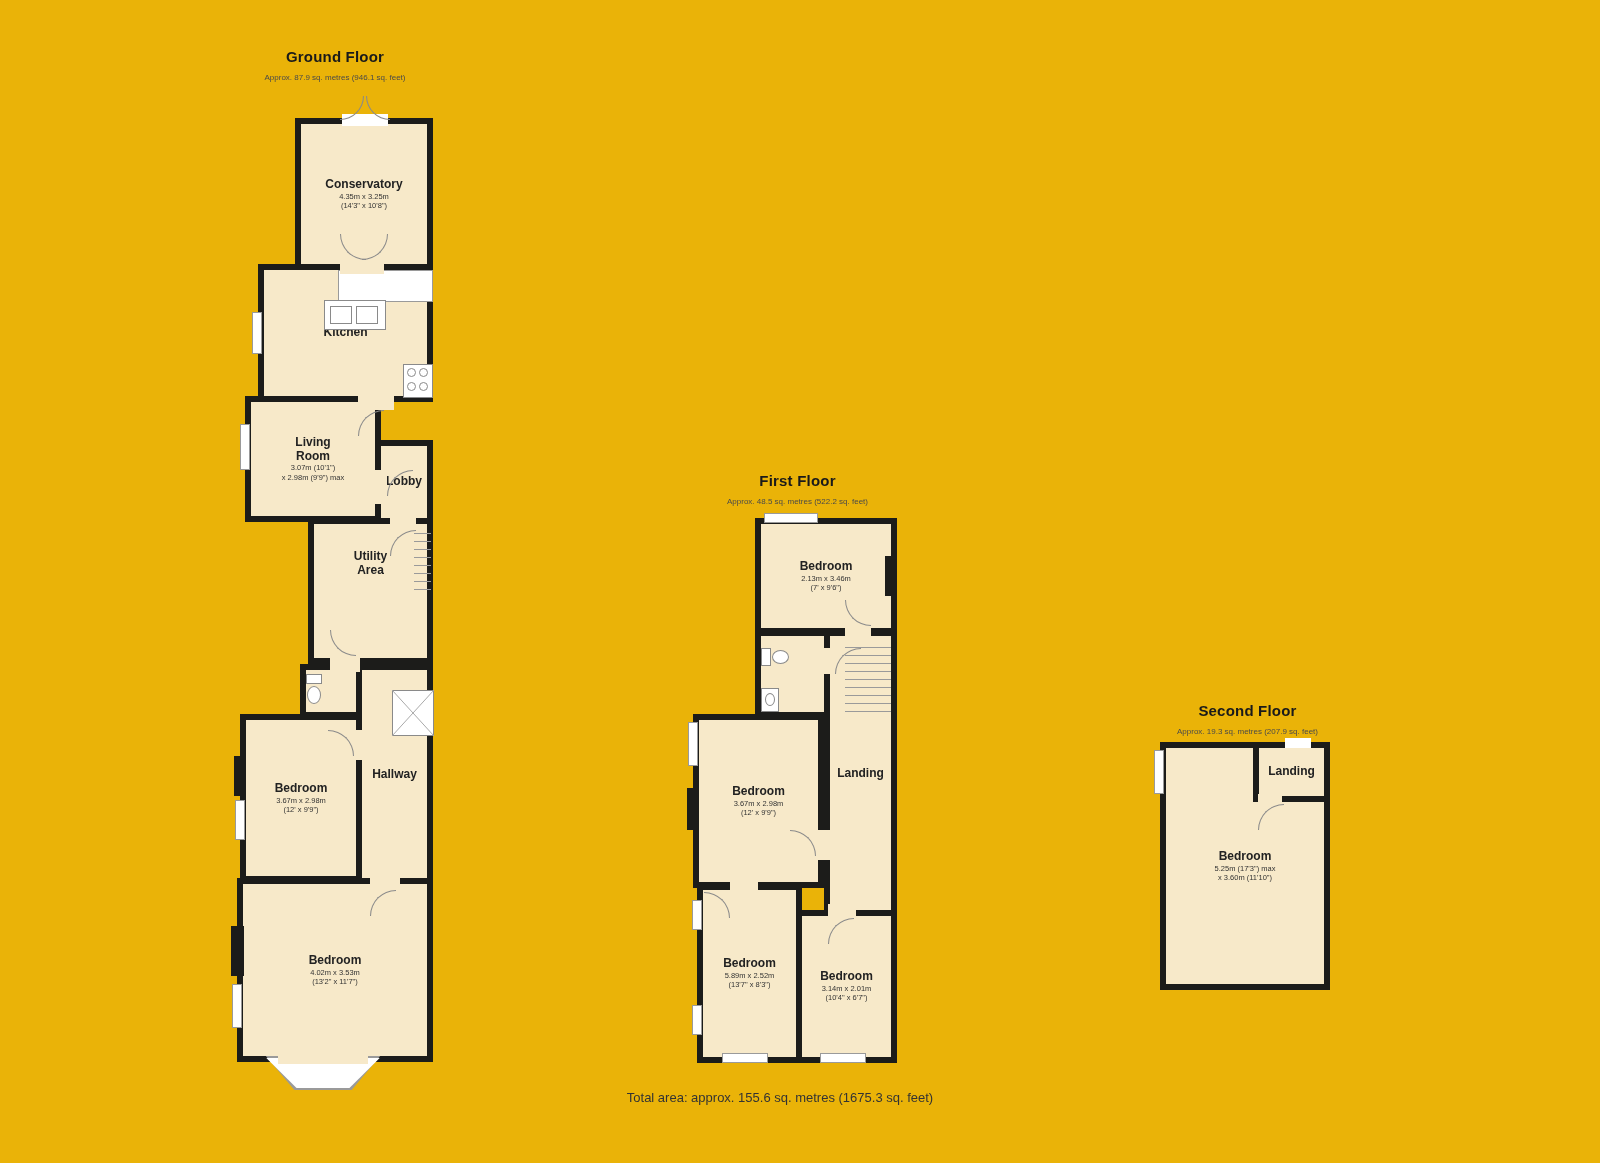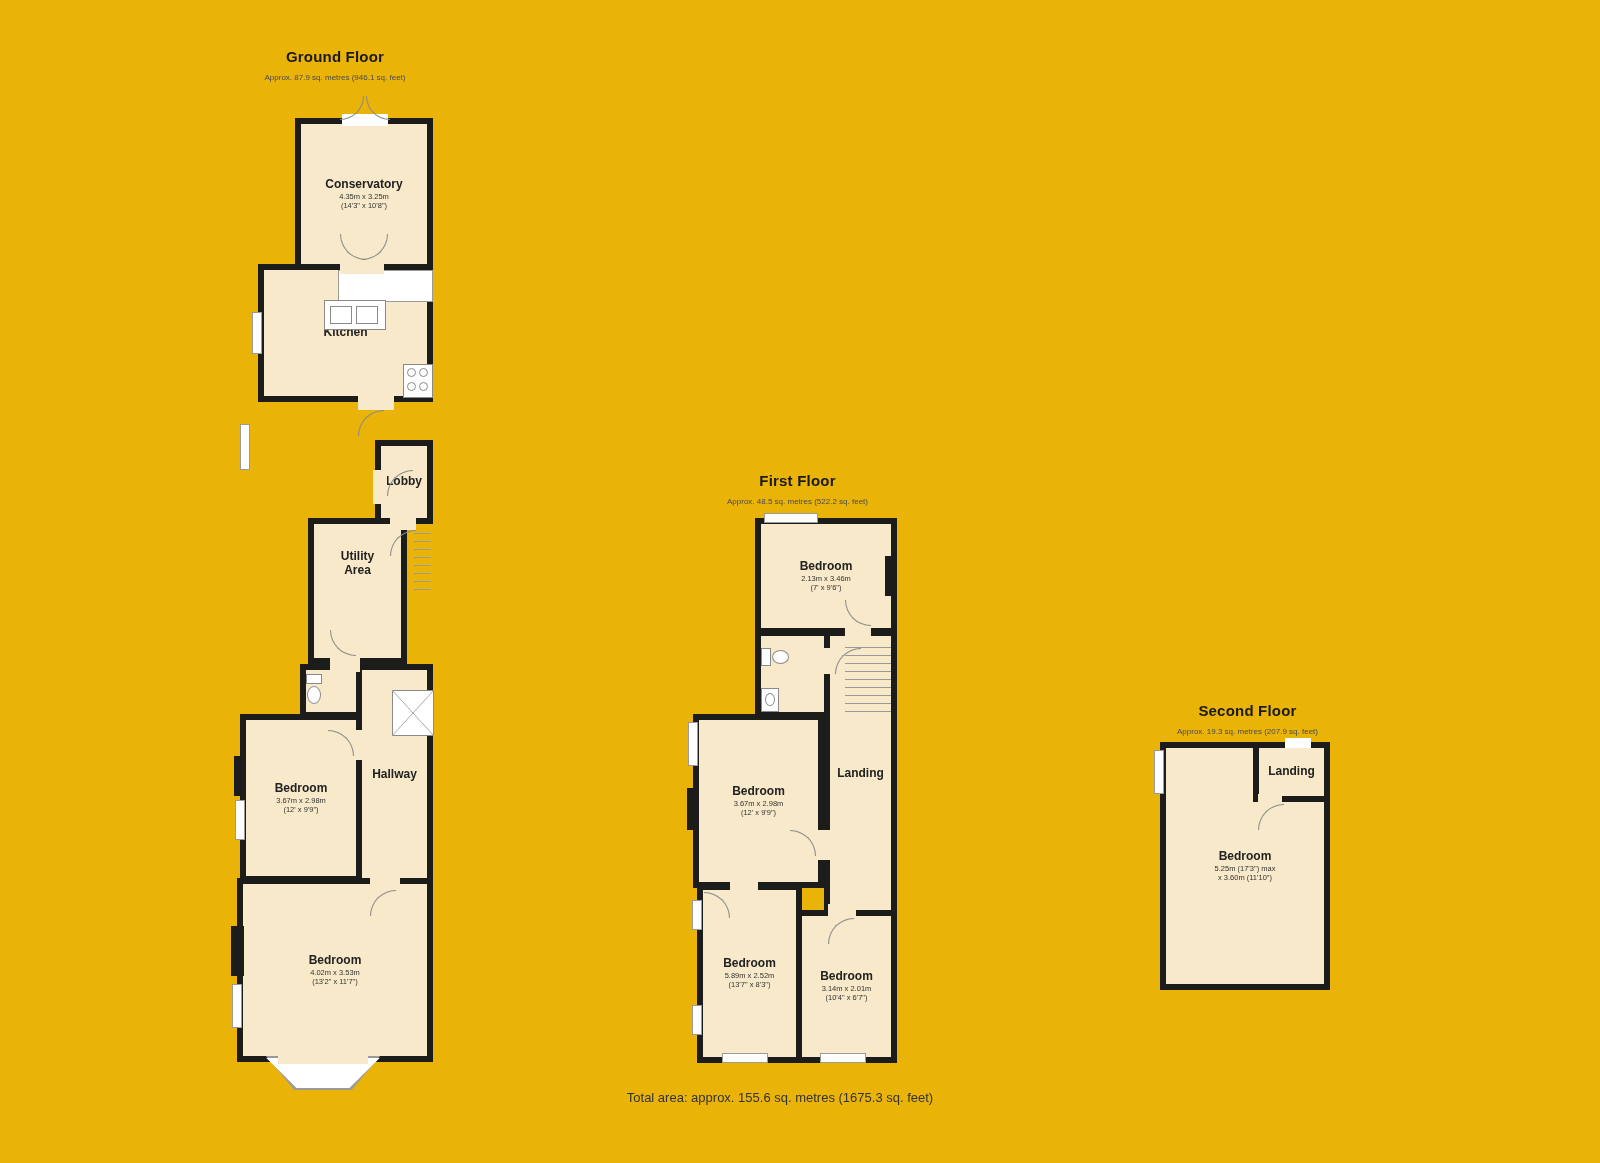--- a/index.html
+++ b/index.html
@@ -53,26 +53,31 @@
     <span class="rname">Conservatory</span>
     <span class="rdims">4.35m x 3.25m</span>
     <span class="rdims">(14'3" x 10'8")</span>
   </div>
 
   <div class="room" style="left:258px;top:264px;width:175px;height:138px;">
     <span class="rname">Kitchen</span>
   </div>
   <div class="notch" style="left:338px;top:270px;width:95px;height:32px;"></div>
 
+  <div class="room" style="left:245px;top:396px;width:136px;height:126px;">
+    <span class="rname wrap2">Living Room</span>
+    <span class="rdims">3.07m (10'1")</span>
+    <span class="rdims">x 2.98m (9'9") max</span>
+  </div>
 
   <div class="room" style="left:375px;top:440px;width:58px;height:84px;">
     <span class="rname">Lobby</span>
   </div>
 
-  <div class="room label-top" style="left:308px;top:518px;width:99px;height:146px;">
+  <div class="room label-top" style="left:308px;top:518px;width:125px;height:146px;">
     <span class="rname wrap2">Utility Area</span>
   </div>
 
   <div class="room" style="left:300px;top:664px;width:62px;height:54px;"></div>
 
   <div class="room" style="left:356px;top:664px;width:77px;height:222px;">
     <span class="rname">Hallway</span>
   </div>
 
   <div class="room" style="left:240px;top:714px;width:122px;height:168px;">

